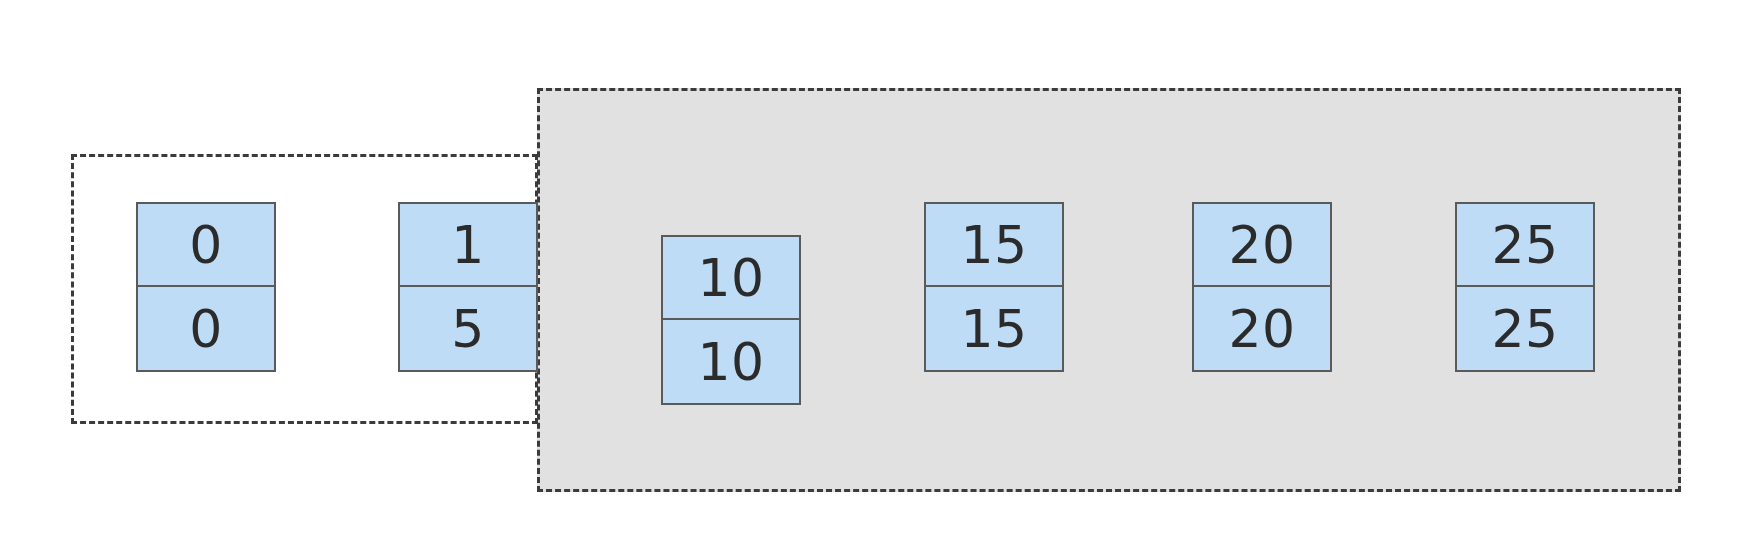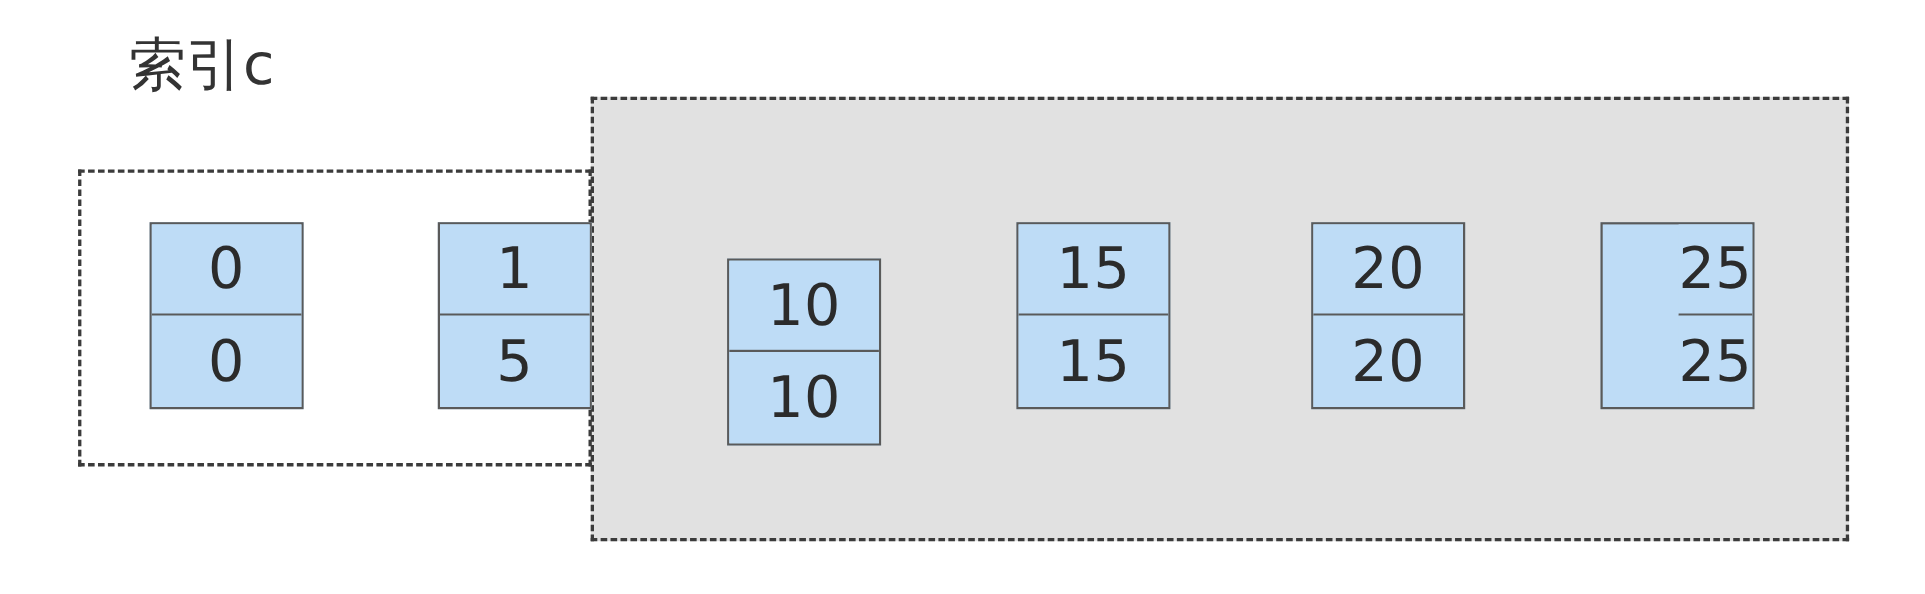--- a/index.html
+++ b/index.html
@@ -63,21 +63,20 @@
 </style>
 </head>
 <body>
 
 <div id="canvas">
 
   <div class="region region-shaded" style="left:537px; top:88px; width:1144px; height:404px;"></div>
 
   <div class="region region-plain" style="left:71px; top:154px; width:467px; height:270px;"></div>
 
-  <div class="group-label" style="left:117px; top:33px;">索引c</div>
 
   <div class="cell-group" style="left:136px; top:202px;">
     <div class="cell top">0</div>
     <div class="cell">0</div>
   </div>
 
   <div class="cell-group" style="left:398px; top:202px;">
     <div class="cell top">1</div>
     <div class="cell">5</div>
   </div>
@@ -90,18 +89,18 @@
   <div class="cell-group" style="left:924px; top:202px;">
     <div class="cell top">15</div>
     <div class="cell">15</div>
   </div>
 
   <div class="cell-group" style="left:1192px; top:202px;">
     <div class="cell top">20</div>
     <div class="cell">20</div>
   </div>
 
-  <div class="cell-group" style="left:1455px; top:202px;align-items:flex-end;">
+  <div class="cell-group" style="left:1455px; top:202px;">
     <div class="cell top">25</div>
     <div class="cell">25</div>
   </div>
 
 </div>
 
 </body></html>

